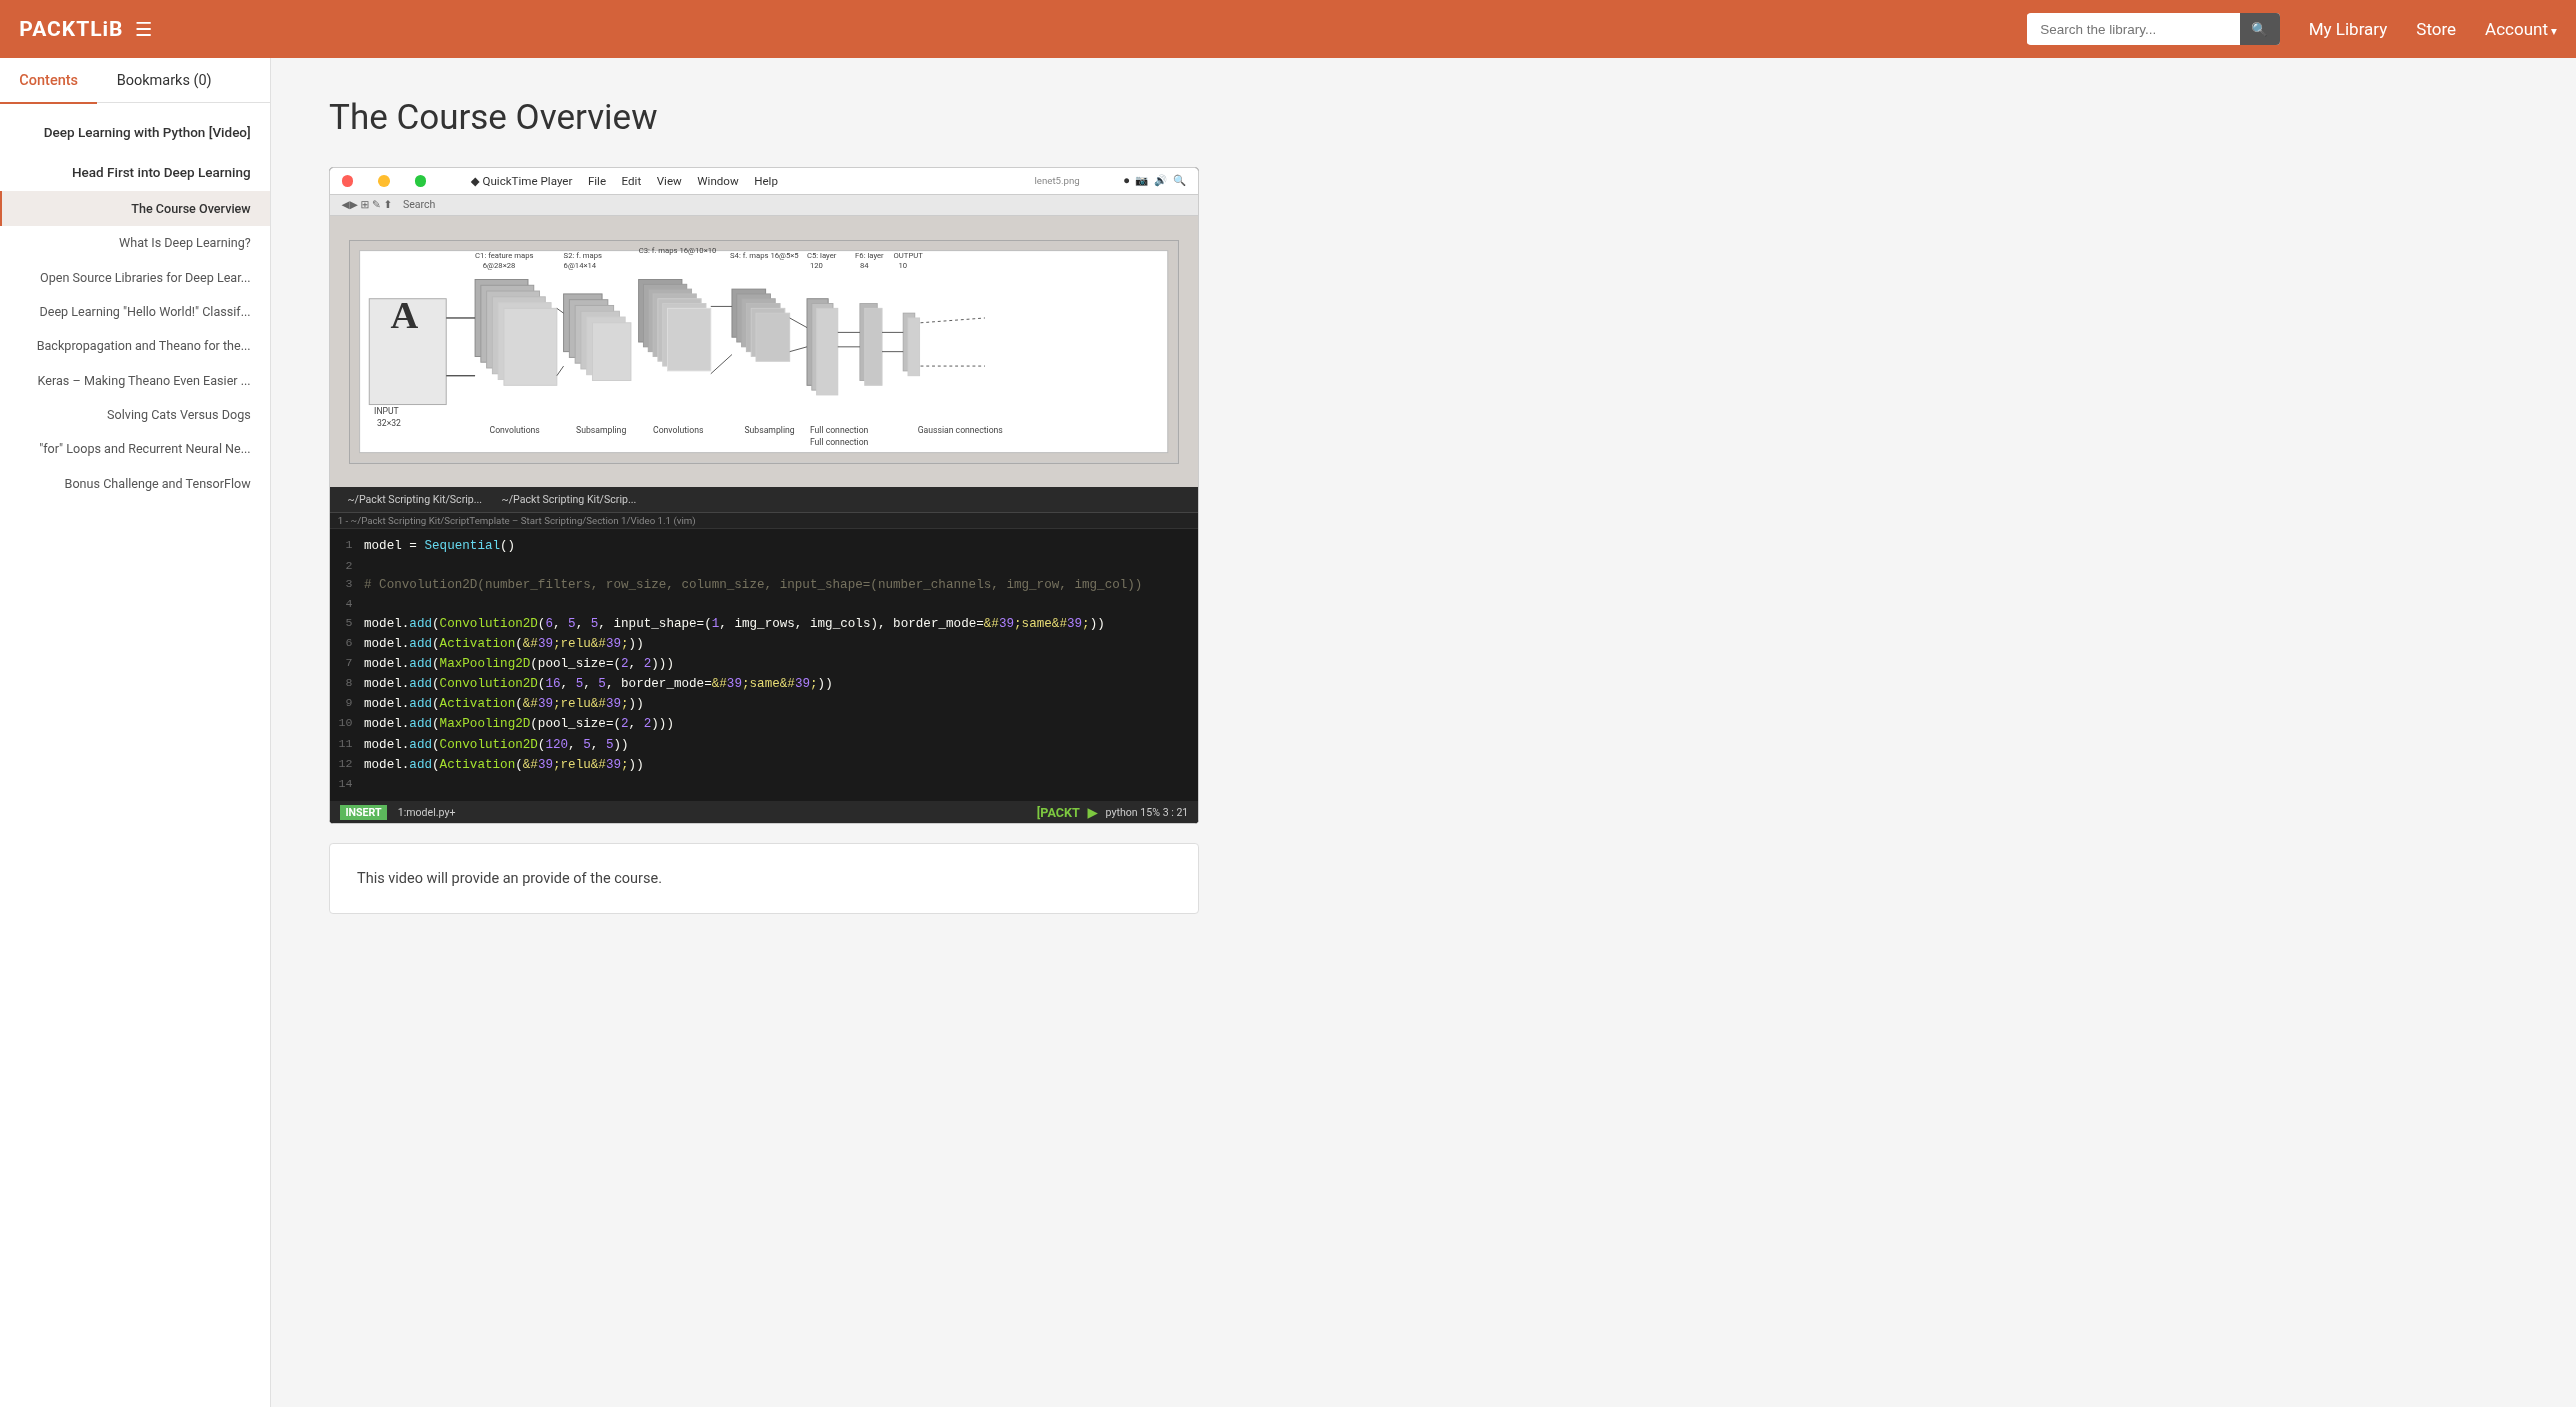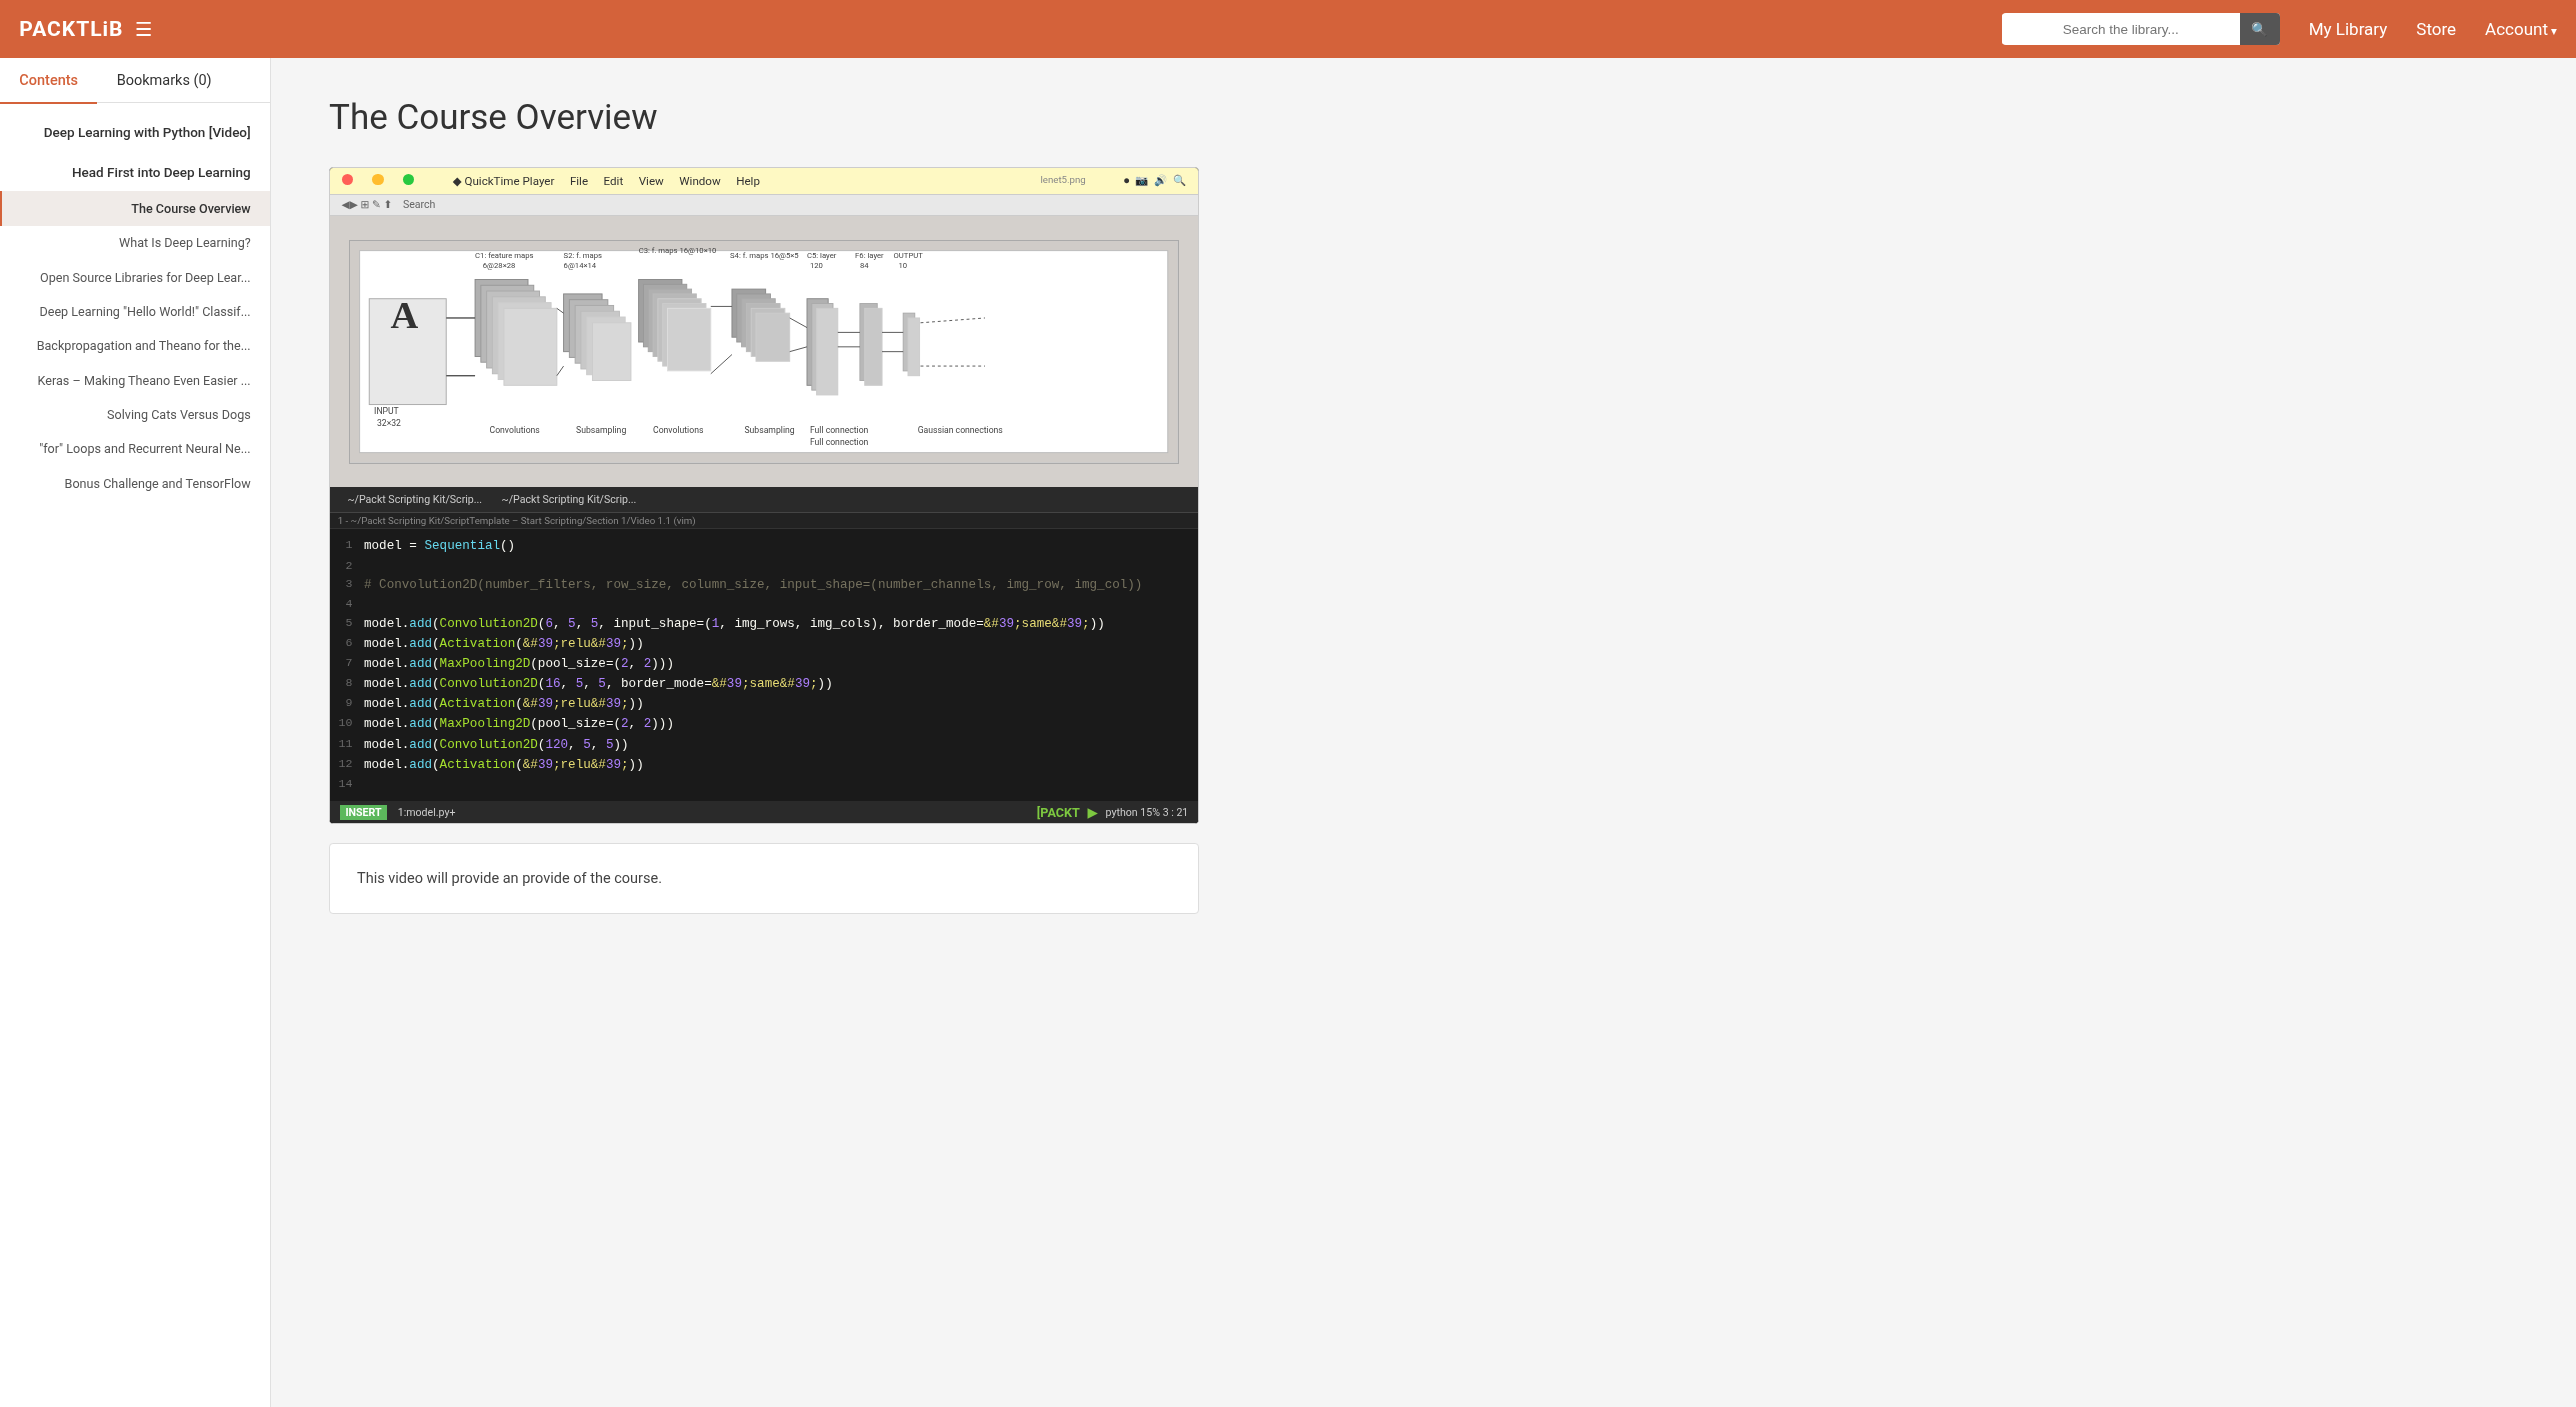--- a/index.html
+++ b/index.html
@@ -43,23 +43,22 @@
       align-items: center;
       background: white;
       border-radius: 3.9px;
       overflow: hidden;
     }
     .search-input {
       border: none;
       outline: none;
       padding: 7.7px 13.5px;
       font-size: 13.5px;
-      width: 238px;
+      width: 213px;
       color: #0f172a;
-      text-align: center;
     }
     .search-btn {
       background: #555;
       border: none;
       padding: 7.7px 11.6px;
       cursor: pointer;
       color: white;
       font-size: 13.5px;
     }
     .header-link {
@@ -145,24 +144,25 @@
     }
     .video-container {
       background: #000;
       border-radius: 3.9px;
       overflow: hidden;
       margin-bottom: 19.3px;
       border: 1px solid #ccc;
     }
     
     .qt-titlebar {
-      background: #fef9c3;
+      background: #ffffff;
       padding: 5.8px 11.6px;
       display: flex;
-      gap: 19px;
+      align-items: center;
+      gap: 25px;
       border-bottom: 1px solid #ccc;
       font-size: 10.6px;
       color: #333;
     }
     .qt-dot {
       width: 11.6px; height: 11.6px;
       border-radius: 50%;
       display: inline-block;
     }
     .qt-red { background: #ff5f57; }

